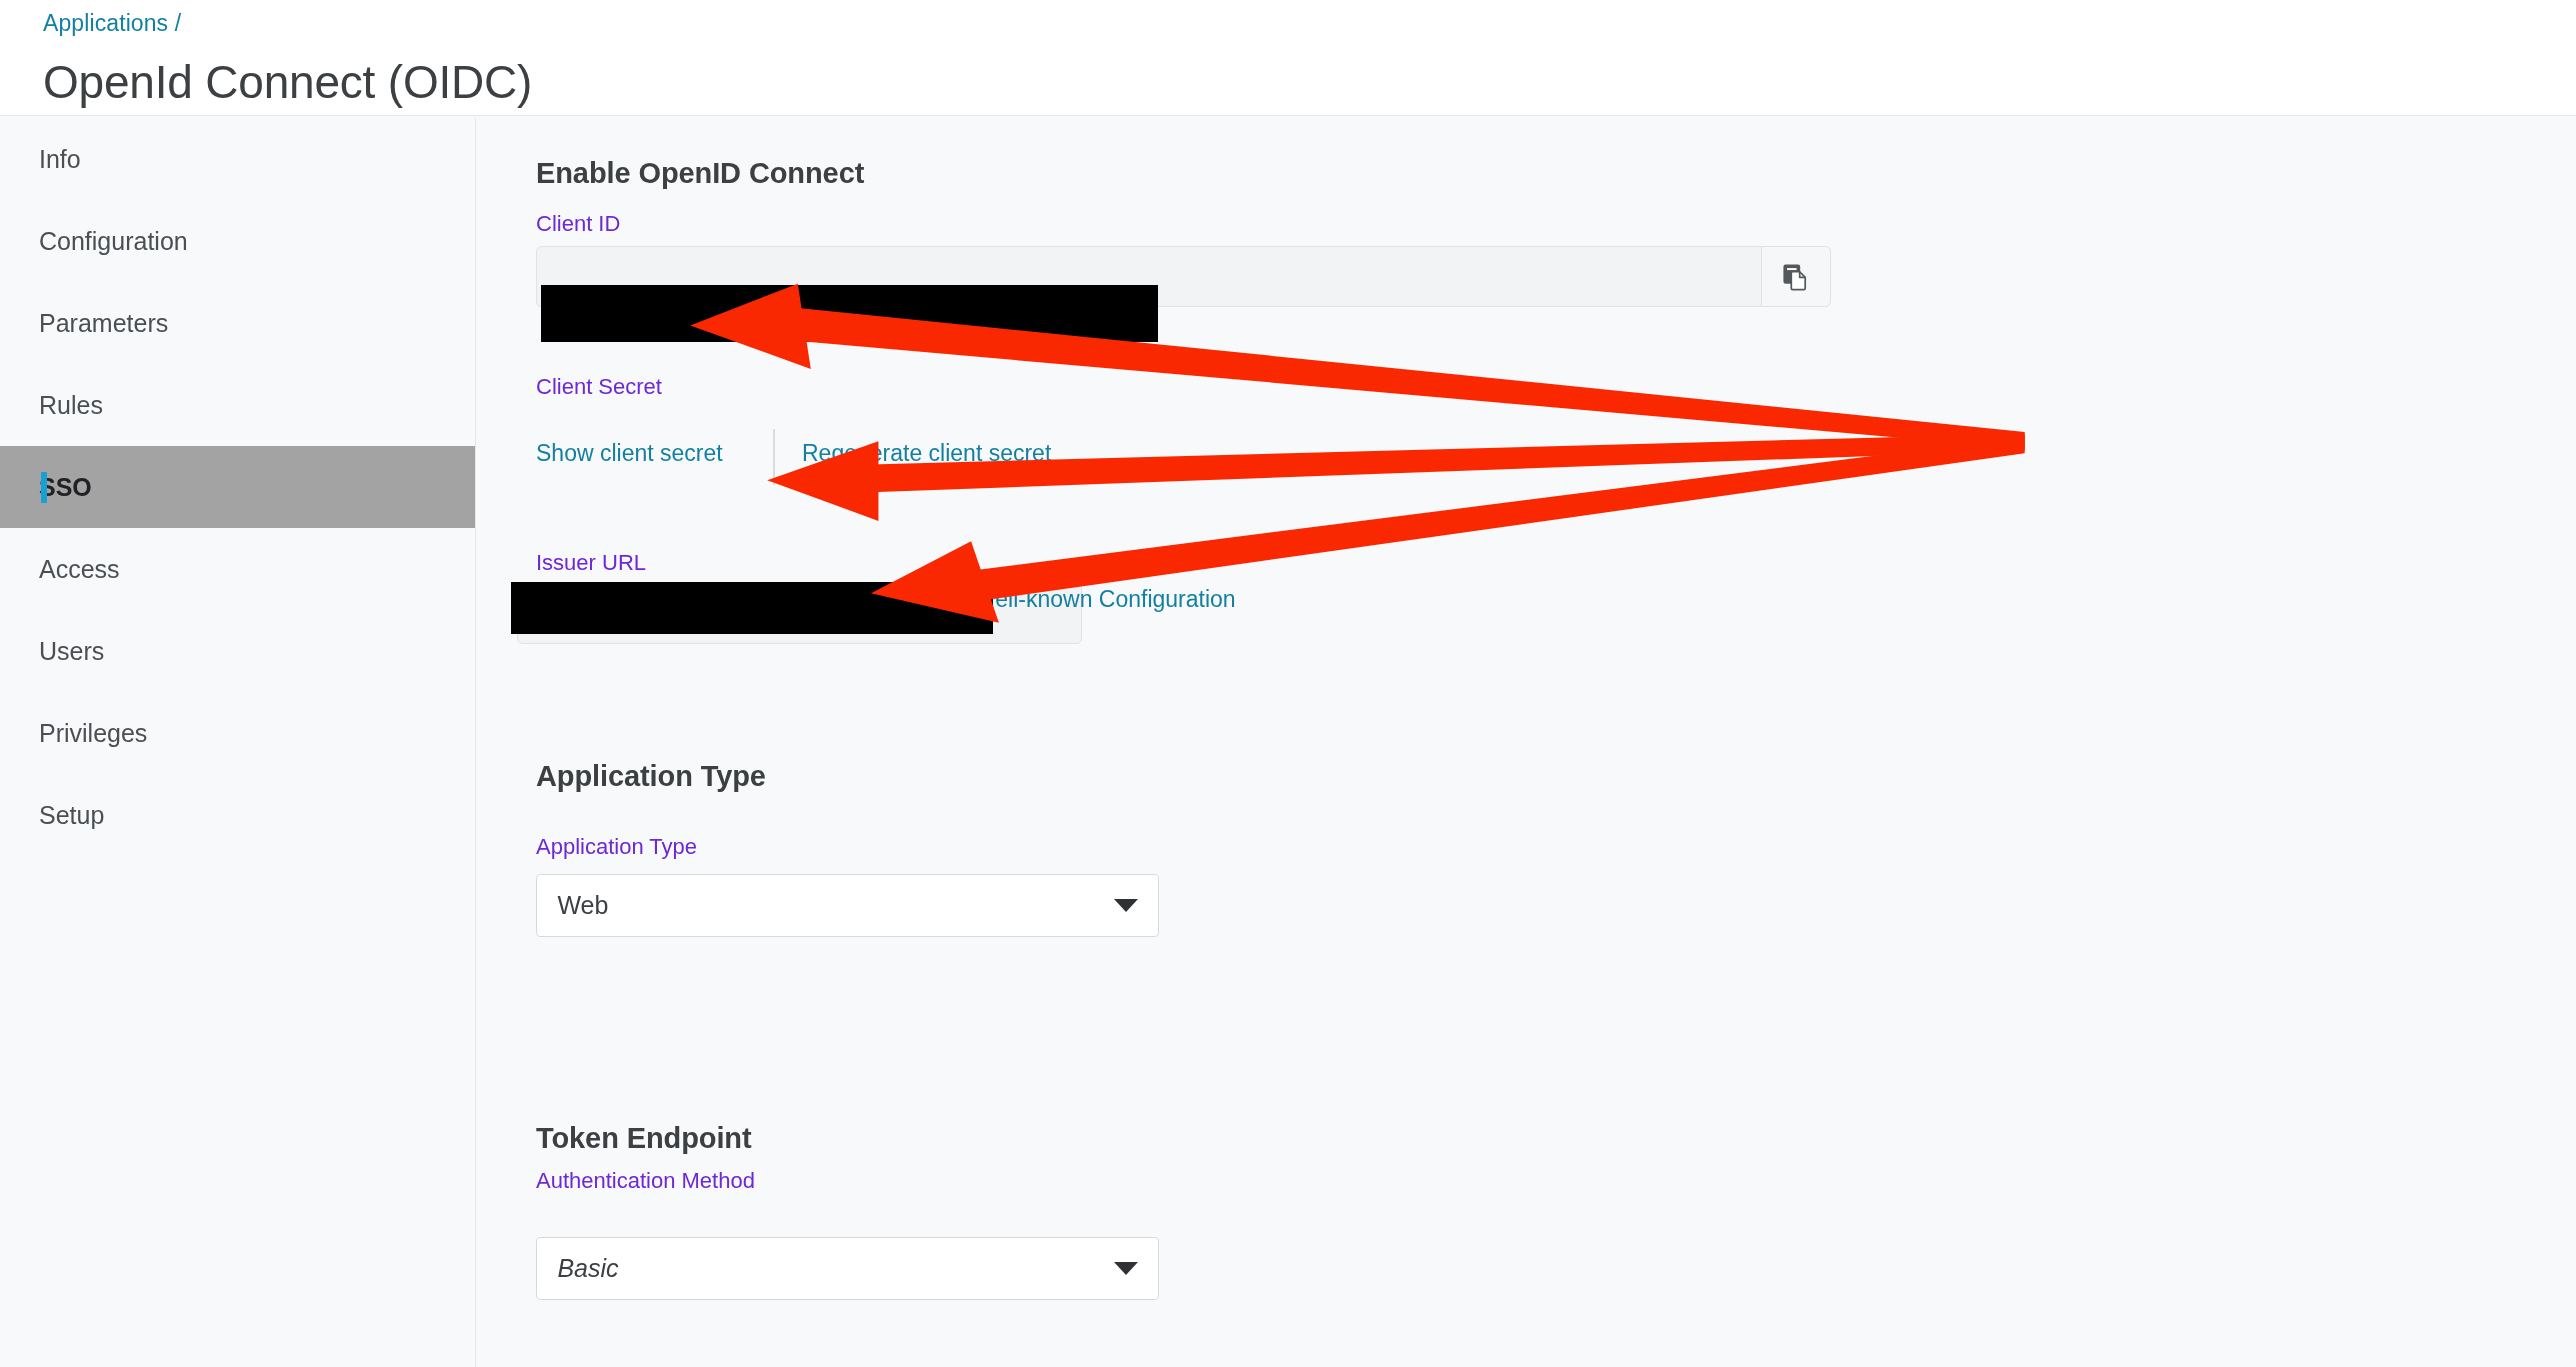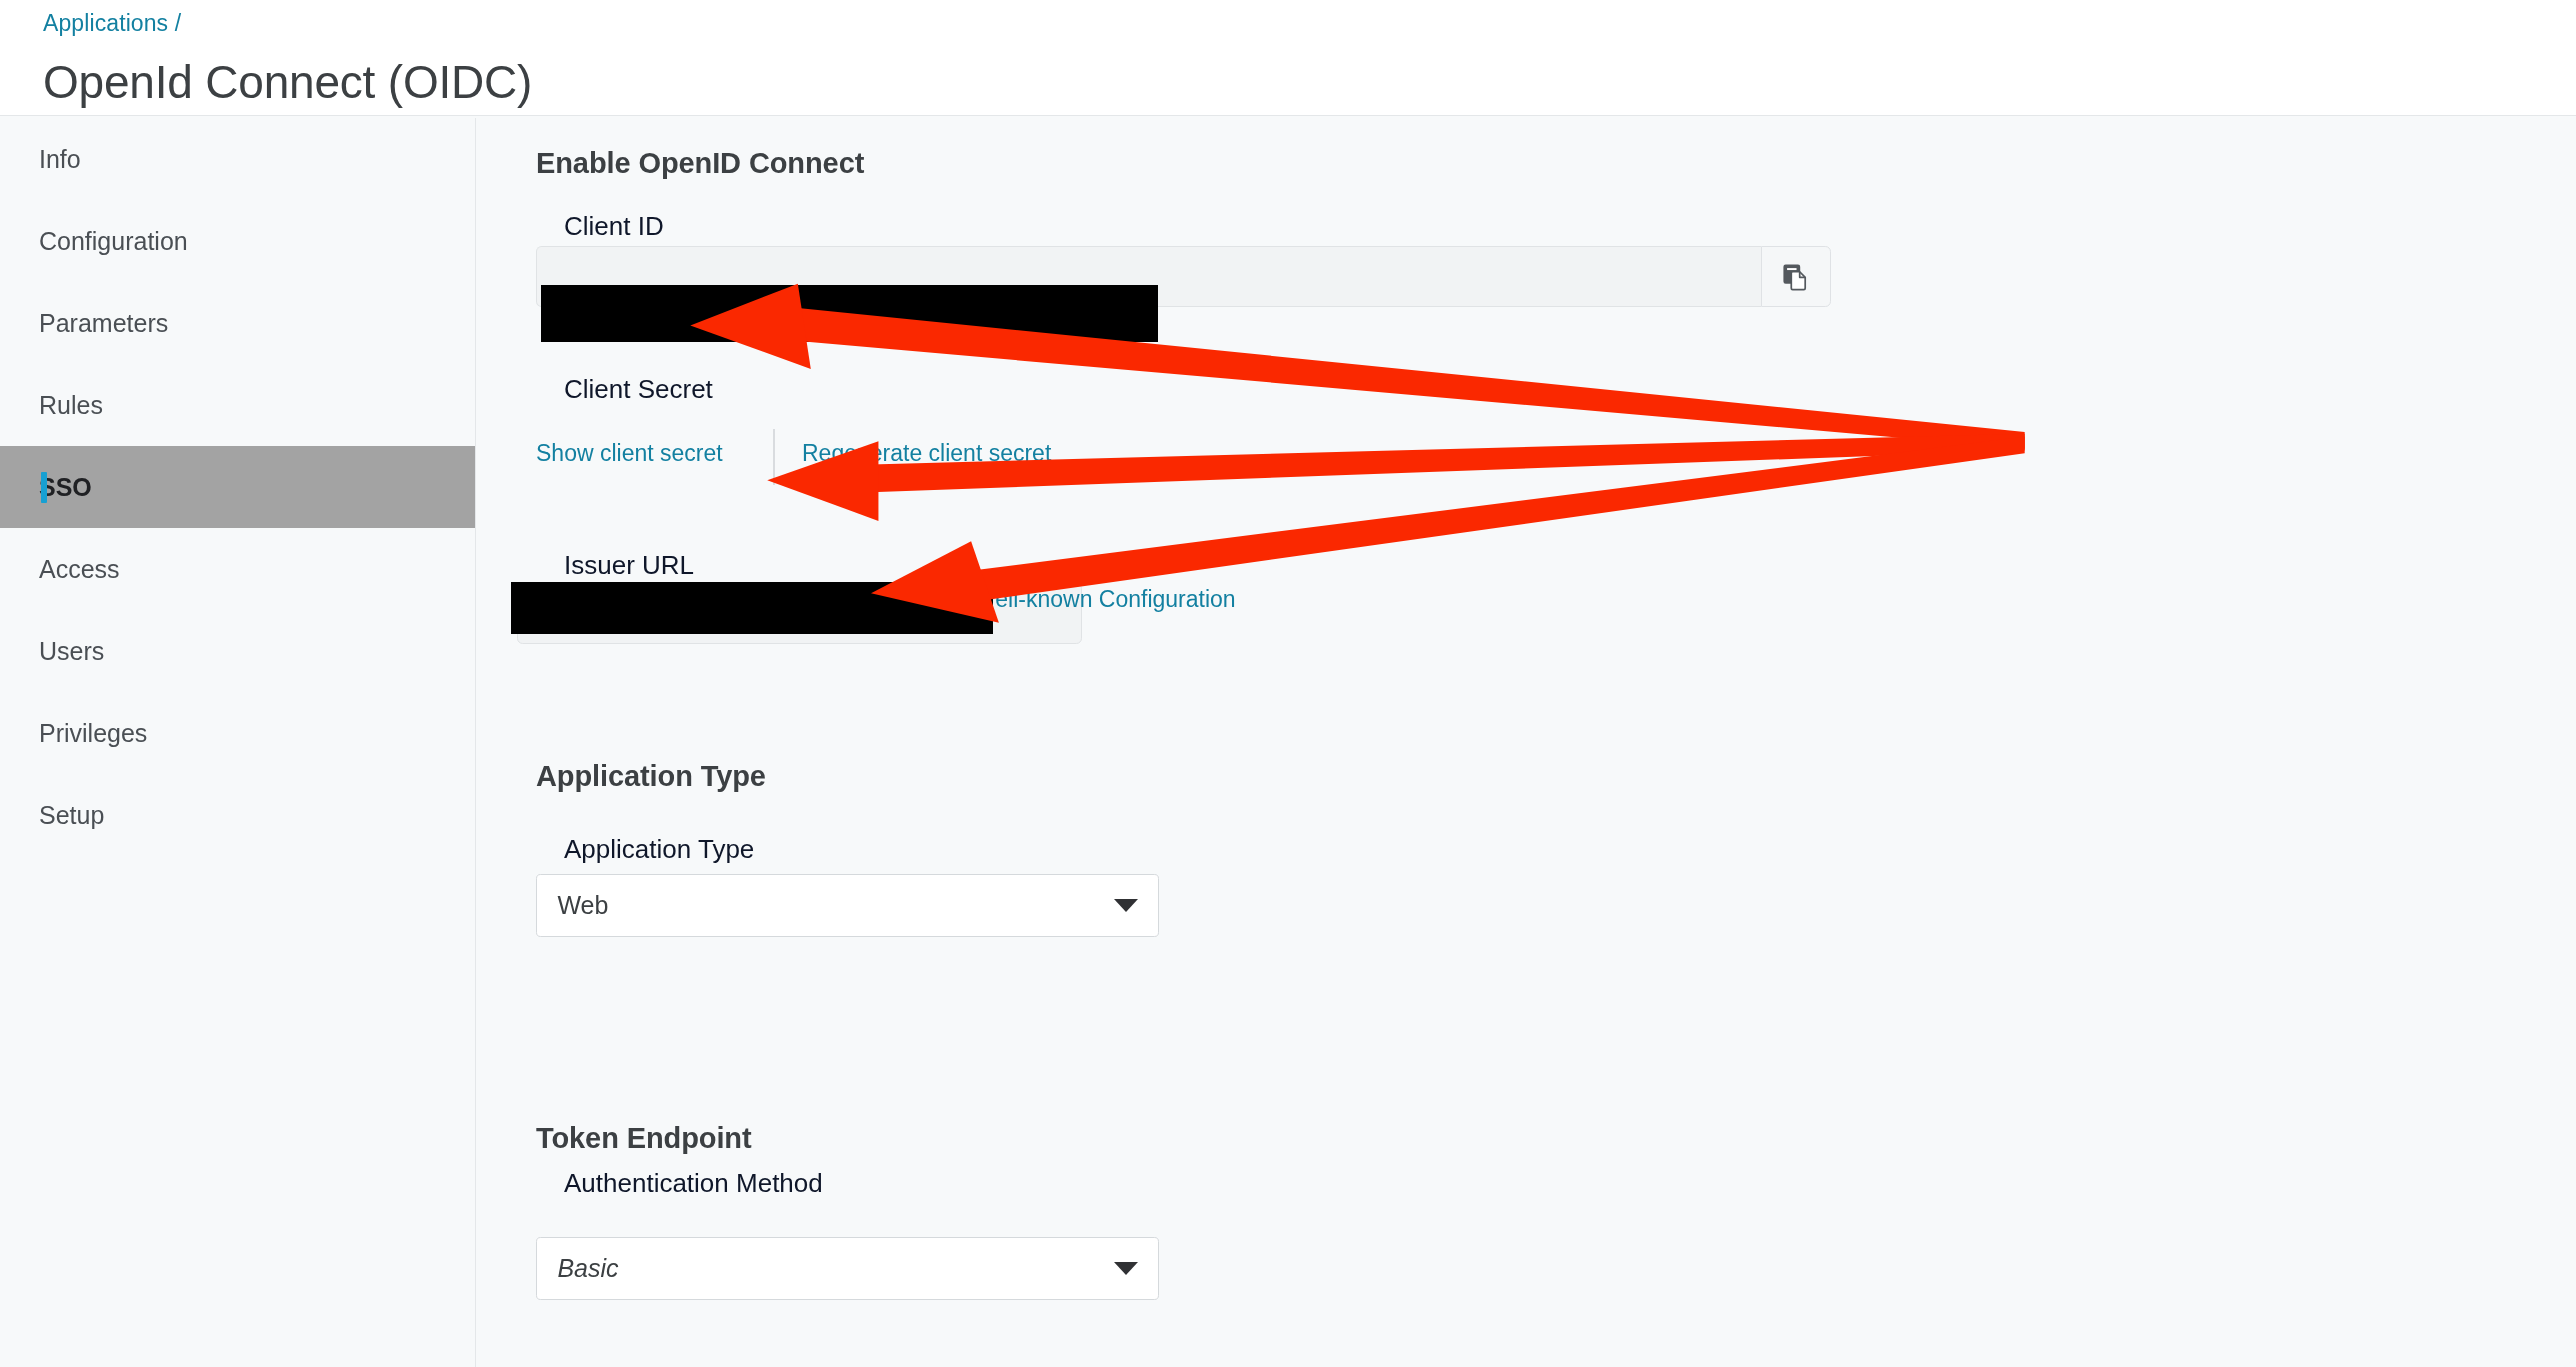--- a/index.html
+++ b/index.html
@@ -98,24 +98,23 @@
   .section-heading {
     position: absolute;
     font-size: 29px;
     font-weight: 700;
     color: #3c4043;
     letter-spacing: -0.1px;
     white-space: nowrap;
   }
   .field-label {
     position: absolute;
-    font-size: 26px;
-    color: #0f172a;
-    white-space: nowrap;
-    margin-left: 28px;
+    font-size: 22px;
+    color: #6d28d9;
+    white-space: nowrap;
   }
 
   
   .input-group {
     position: absolute;
     display: flex;
     align-items: stretch;
     height: 61px;
   }
   .text-input {
@@ -237,21 +236,21 @@
     <div class="nav-item">
       <span>Privileges</span>
     </div>
     <div class="nav-item">
       <span>Setup</span>
     </div>
   </nav>
 
   <main class="main">
 
-    <div class="section-heading" style="left:58px; top:29px;">Enable OpenID Connect</div>
+    <div class="section-heading" style="left:58px; top:39px;">Enable OpenID Connect</div>
 
     <div class="field-label" style="left:58px; top:93px;">Client ID</div>
 
     <div class="input-group" style="left:58px; top:128px;">
       <input class="text-input" type="text" value="" style="">
       <div class="copy-btn">
         <svg width="31.5" height="31.5" viewBox="0 0 24 24">
           <rect x="3.2" y="3.2" width="11.6" height="13.6" rx="1.1" fill="#54595e" stroke="#54595e" stroke-width="1.2"></rect>
           <rect x="5.4" y="5.4" width="7.2" height="1.5" fill="#ffffff"></rect>
           <path d="M9.6 8.2 h5.4 l4.2 4.2 v8.4 a1 1 0 0 1 -1 1 h-8.6 a1 1 0 0 1 -1 -1 v-11.6 a1 1 0 0 1 1 -1 z" fill="#ffffff" stroke="#54595e" stroke-width="1.3" stroke-linejoin="round"></path>

